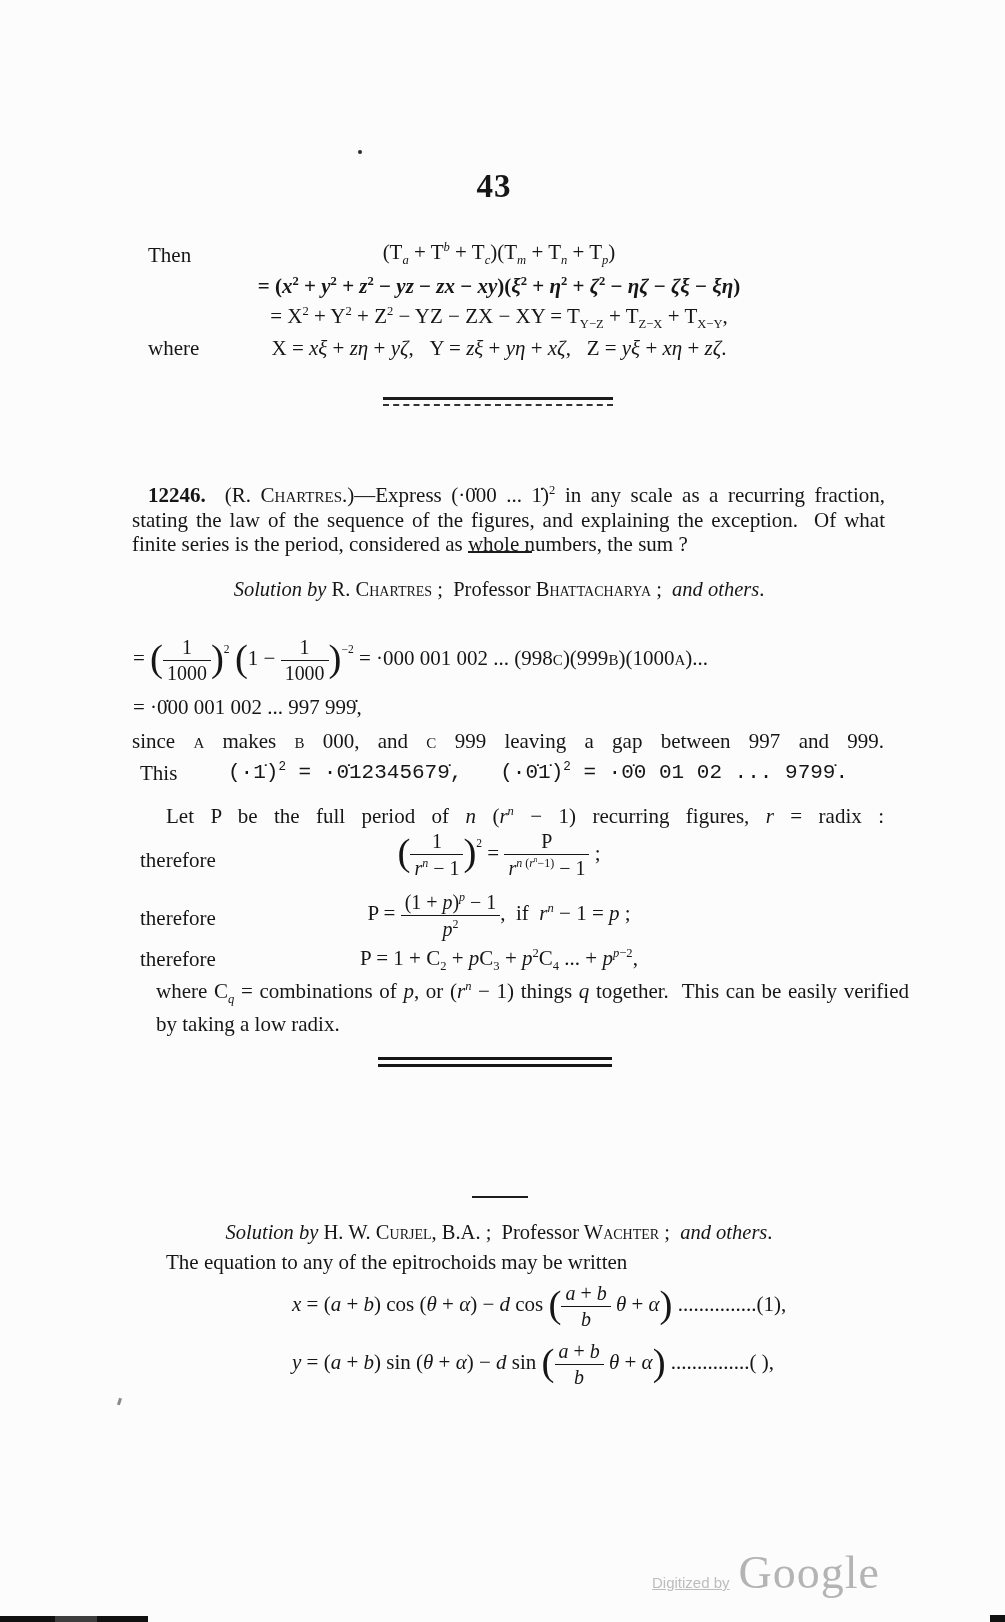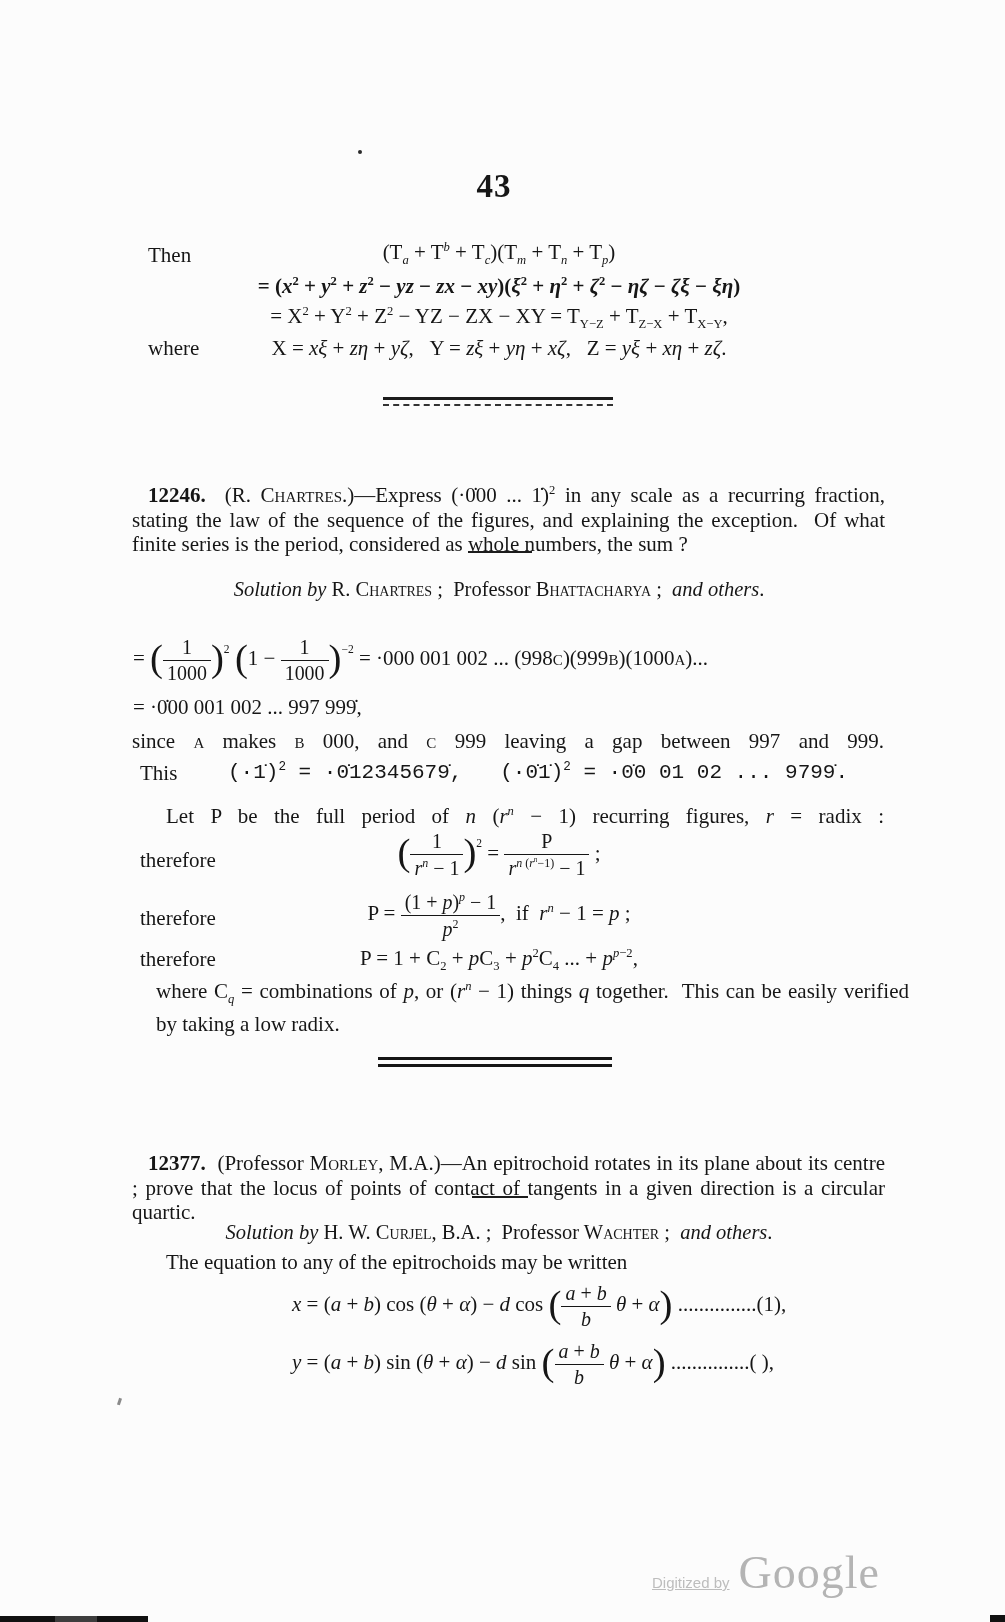--- a/index.html
+++ b/index.html
@@ -69,21 +69,20 @@
   <div class="abs t" style="left:140px;top:947px;">therefore</div>
   <div class="abs eq center" style="left:104px;top:946px;width:790px;">P = 1 + C<sub>2</sub> + <i>p</i>C<sub>3</sub> + <i>p</i><sup>2</sup>C<sub>4</sub> ... + <i>p</i><sup><i>p</i>−2</sup>,</div>
 
   <div class="abs t just" style="left:132px;top:974px;width:753px;margin-left:24px;">where C<sub><i>q</i></sub> = combinations of <i>p</i>, or (<i>r</i><sup><i>n</i></sup> − 1) things <i>q</i> together.&nbsp; This can be easily verified by taking a low radix.</div>
 
   <div class="abs" style="left:378px;top:1057px;width:234px;">
     <div style="border-top:3px solid #161616;"></div>
     <div style="margin-top:4px;border-top:3px solid #161616;"></div>
   </div>
 
-  <div class="abs t just indent" style="left:132px;top:1114px;width:753px;"><b>12377.</b>&nbsp;&nbsp;(Professor M<span class="sc">orley</span>, M.A.)—An epitrochoid rotates in its plane about its centre ; prove that the locus of points of contact of tangents in a given direction is a circular quartic.</div>
 
   <div class="abs rule" style="left:472px;top:1196px;width:56px;"></div>
 
   <div class="abs t" style="left:166px;top:1250px;">The equation to any of the epitrochoids may be written</div>
   <div class="abs byline center" style="left:104px;top:1221px;width:790px;"><i>Solution by</i> H. W. C<span class="sc">urjel</span>, B.A. ;&nbsp; Professor W<span class="sc">achter</span> ;&nbsp; <i>and others</i>.</div>
   <div class="abs eq" style="left:292px;top:1282px;"><i>x</i> = (<i>a</i> + <i>b</i>) cos (<i>θ</i> + <i>α</i>) − <i>d</i> cos <span class="bp">(</span><span class="fr"><span class="n"><i>a</i> + <i>b</i></span><span class="d"><i>b</i></span></span> <i>θ</i> + <i>α</i><span class="bp">)</span> ...............(1),</div>
   <div class="abs eq" style="left:292px;top:1340px;"><i>y</i> = (<i>a</i> + <i>b</i>) sin (<i>θ</i> + <i>α</i>) − <i>d</i> sin <span class="bp">(</span><span class="fr"><span class="n"><i>a</i> + <i>b</i></span><span class="d"><i>b</i></span></span> <i>θ</i> + <i>α</i><span class="bp">)</span> ...............( ),</div>
 
   <div class="abs" style="left:118px;top:1398px;width:2.5px;height:7px;background:#8a8a8a;transform:rotate(18deg);"></div>
 

